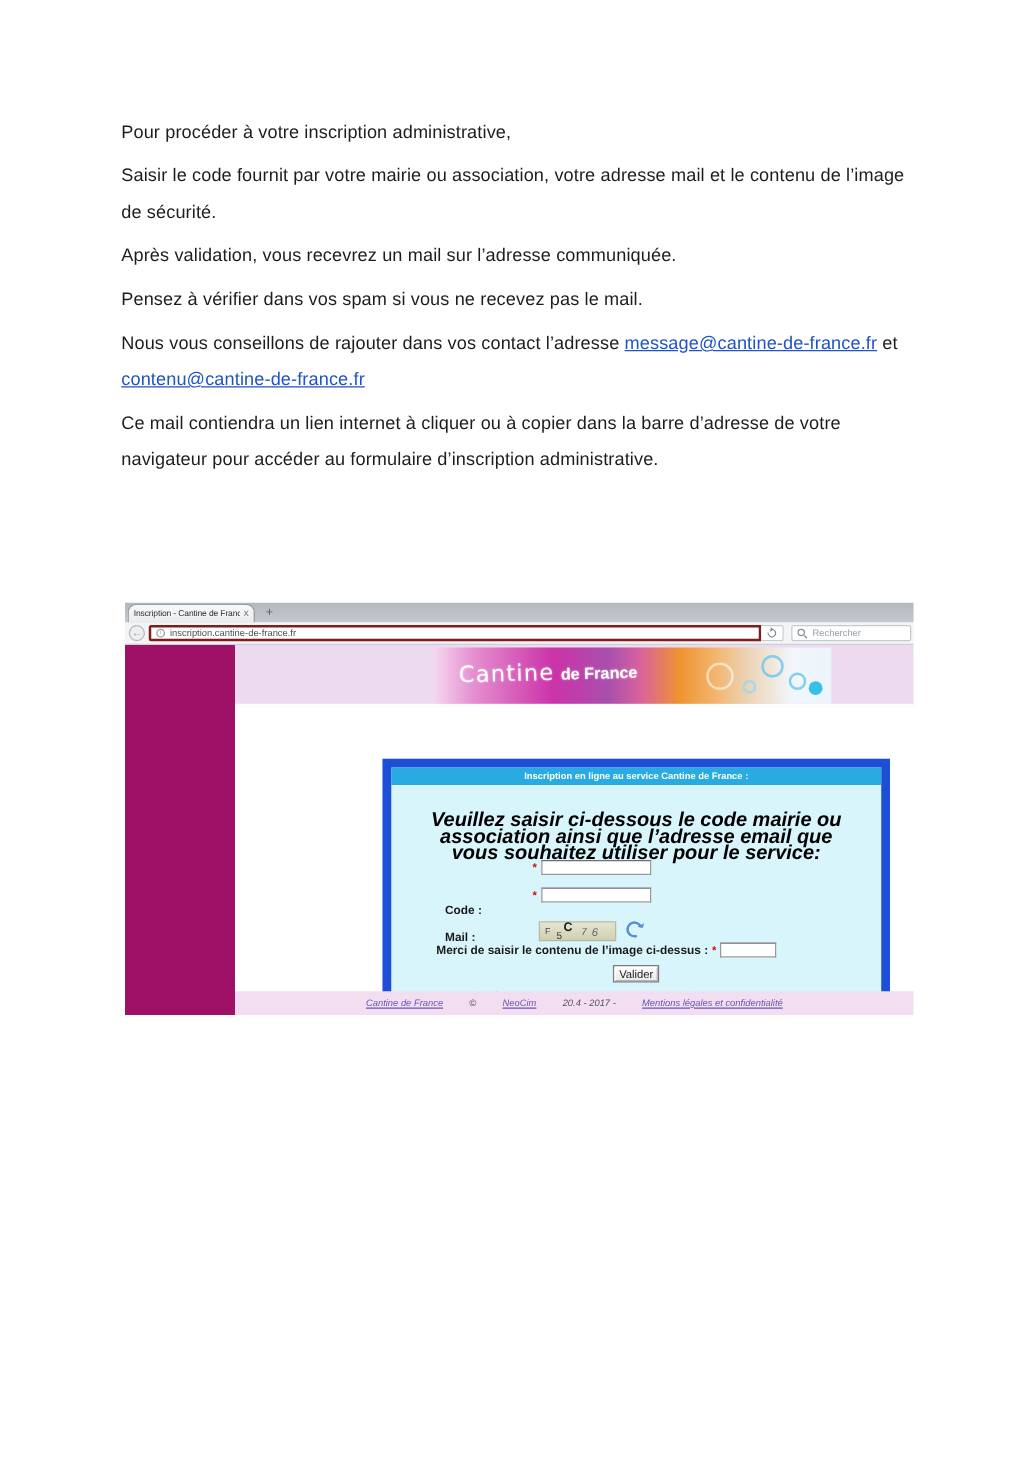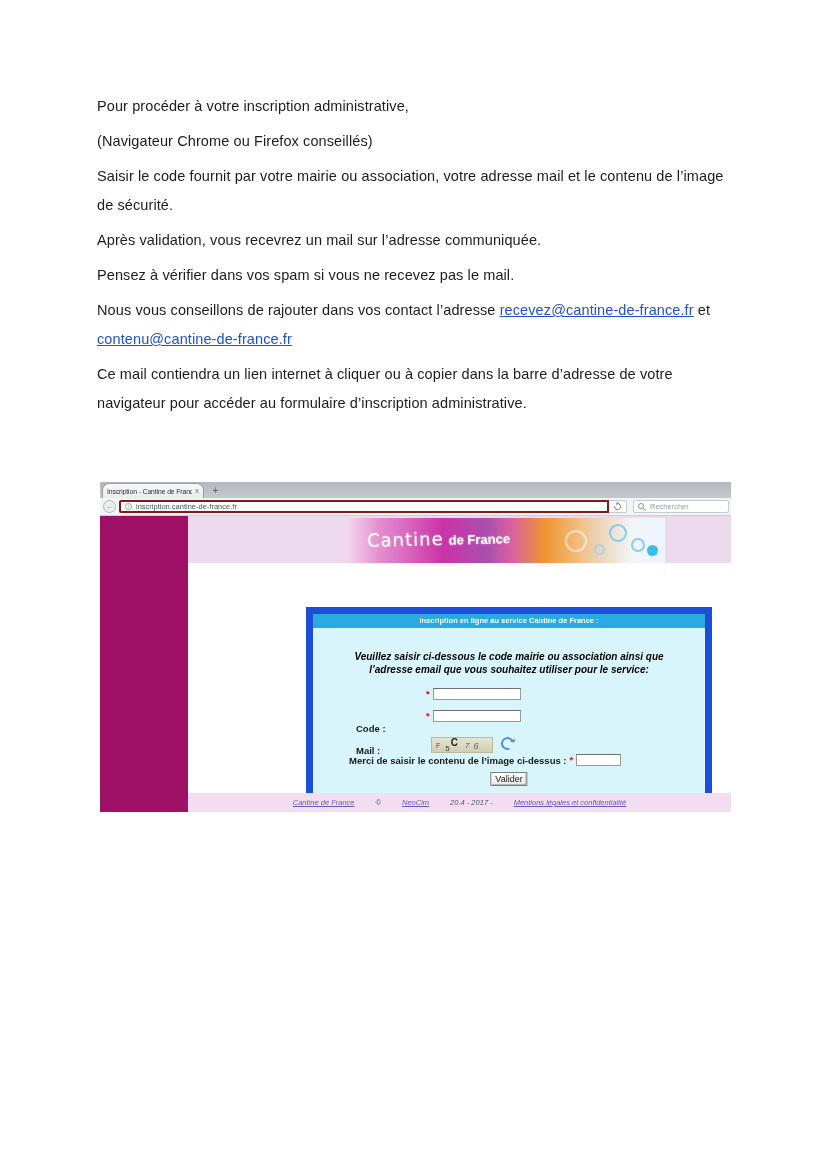--- a/index.html
+++ b/index.html
@@ -83,21 +83,21 @@
   .bubble.b3 { left:247px; top:26px; width:11px; height:11px; border-color:rgba(150,215,245,.8); }
   .bubble.b4 { left:300px; top:27px; width:11px; height:11px; border:none; background:#35c0ea; }
   .bubble.b5 { left:218px; top:12px; width:22px; height:22px; border-color:rgba(255,255,255,.55); }
 
   
   .form-box { position:absolute; left:206px; top:91px; width:406px; height:217px;
     background:#d9f5fc; border:7px solid #1d4ed8; }
   .form-header { position:absolute; left:0; top:0; width:100%; height:14px; background:#29abe2;
     color:#ffffff; font-size:7.5px; font-weight:bold; line-height:14px; text-align:center; }
   .form-intro { position:absolute; left:0; top:36px; width:100%; padding:0 24px;
-    text-align:center; font-size:10px; font-weight:bold; font-style:italic; color:#000;
+    text-align:center; font-size:16px; font-weight:bold; font-style:italic; color:#000;
     line-height:13px; }
   .field-label { position:absolute; font-size:9.5px; font-weight:bold; color:#1a1a1a;margin-top:32px; }
   .req { color:#e00000; font-size:9px; font-weight:bold; position:absolute; }
   .txt-input { position:absolute; width:88px; height:12px; background:#ffffff;
     border:1px solid #9a9a9a; border-top-color:#6f6f6f; font-size:9px; padding:0 2px; }
   .captcha-img { position:absolute; left:118px; top:123px; width:62px; height:16px;
     background:linear-gradient(#e6e6d0,#cfcfb2); border:1px solid #b9b9a2;
     display:flex; align-items:center; padding:0 4px; }
   .cc0 { font-size:7px; color:#445; }
   .cc1 { font-size:8px; color:#333; margin-left:5px; position:relative; top:3px; }
@@ -128,25 +128,24 @@
     font-size:7.5px; color:#55565e;font-style:italic; }
   .footer-link { color:#6858b8; text-decoration:underline; cursor:pointer; }
 </style>
 </head>
 <body>
 
 <div id="page">
 
   <div id="doc-text">
     <p><span>Pour procéder à votre inscription administrative,</span></p>
-    <p><span>(Navigateur Chrome ou Firefox conseillés)</span></p>
     <p><span>Saisir le code fournit par votre mairie ou association, votre adresse mail et le contenu de l’image de sécurité.</span></p>
     <p><span>Après validation, vous recevrez un mail sur l’adresse communiquée.</span></p>
     <p><span>Pensez à vérifier dans vos spam si vous ne recevez pas le mail.</span></p>
-    <p><span>Nous vous conseillons de rajouter dans vos contact l’adresse </span><a class="doc-link">recevez@cantine-de-france.fr</a><span> et </span><a class="doc-link">contenu@cantine-de-france.fr</a></p>
+    <p><span>Nous vous conseillons de rajouter dans vos contact l’adresse </span><a class="doc-link">message@cantine-de-france.fr</a><span> et </span><a class="doc-link">contenu@cantine-de-france.fr</a></p>
     <p><span>Ce mail contiendra un lien internet à cliquer ou à copier dans la barre d’adresse de votre navigateur pour accéder au formulaire d’inscription administrative.</span></p>
   </div>
 
   <div id="shot">
 
     <div class="tabbar">
       <div class="tab">
         <span class="tab-title">Inscription - Cantine de France</span>
         <span class="tab-close">x</span>
       </div>

